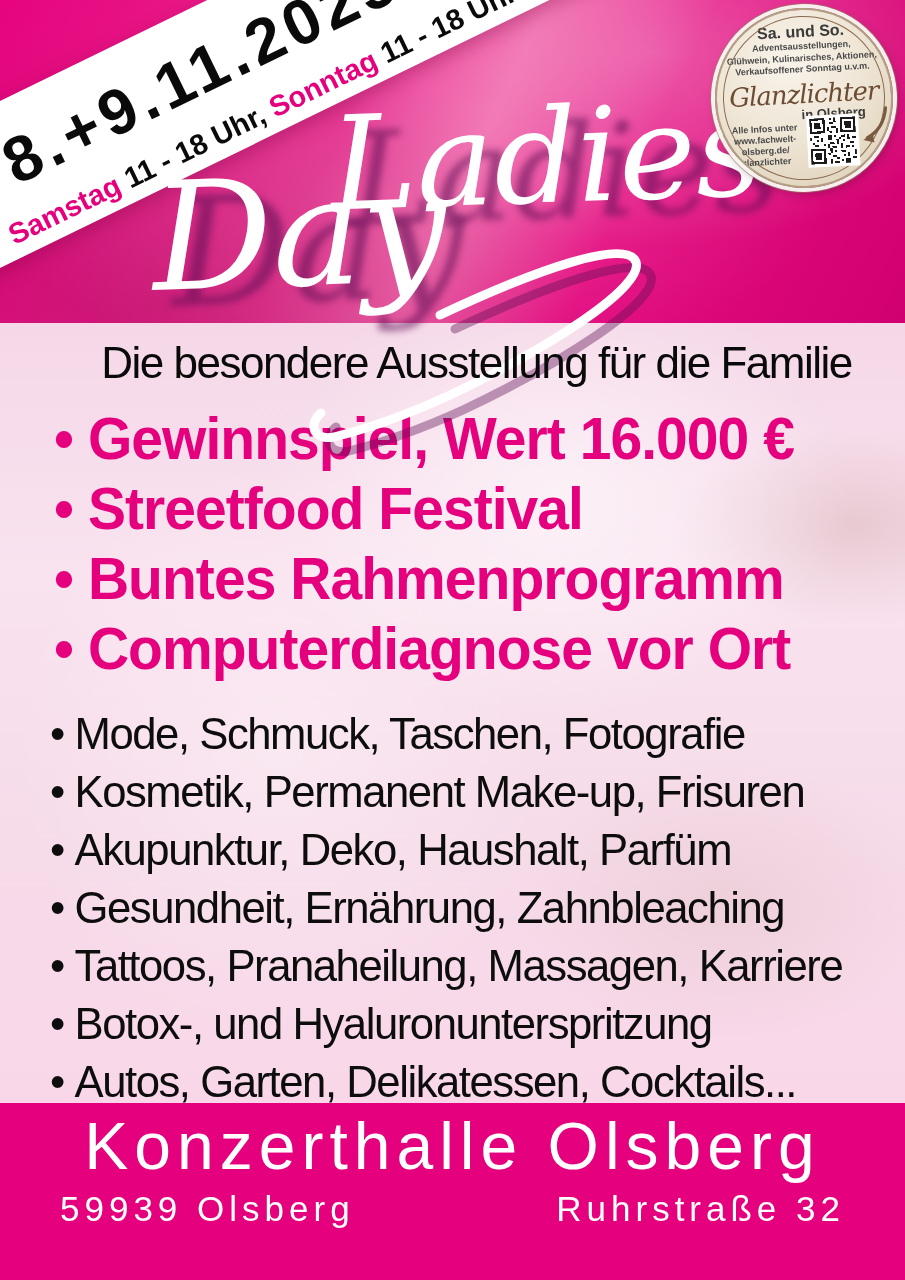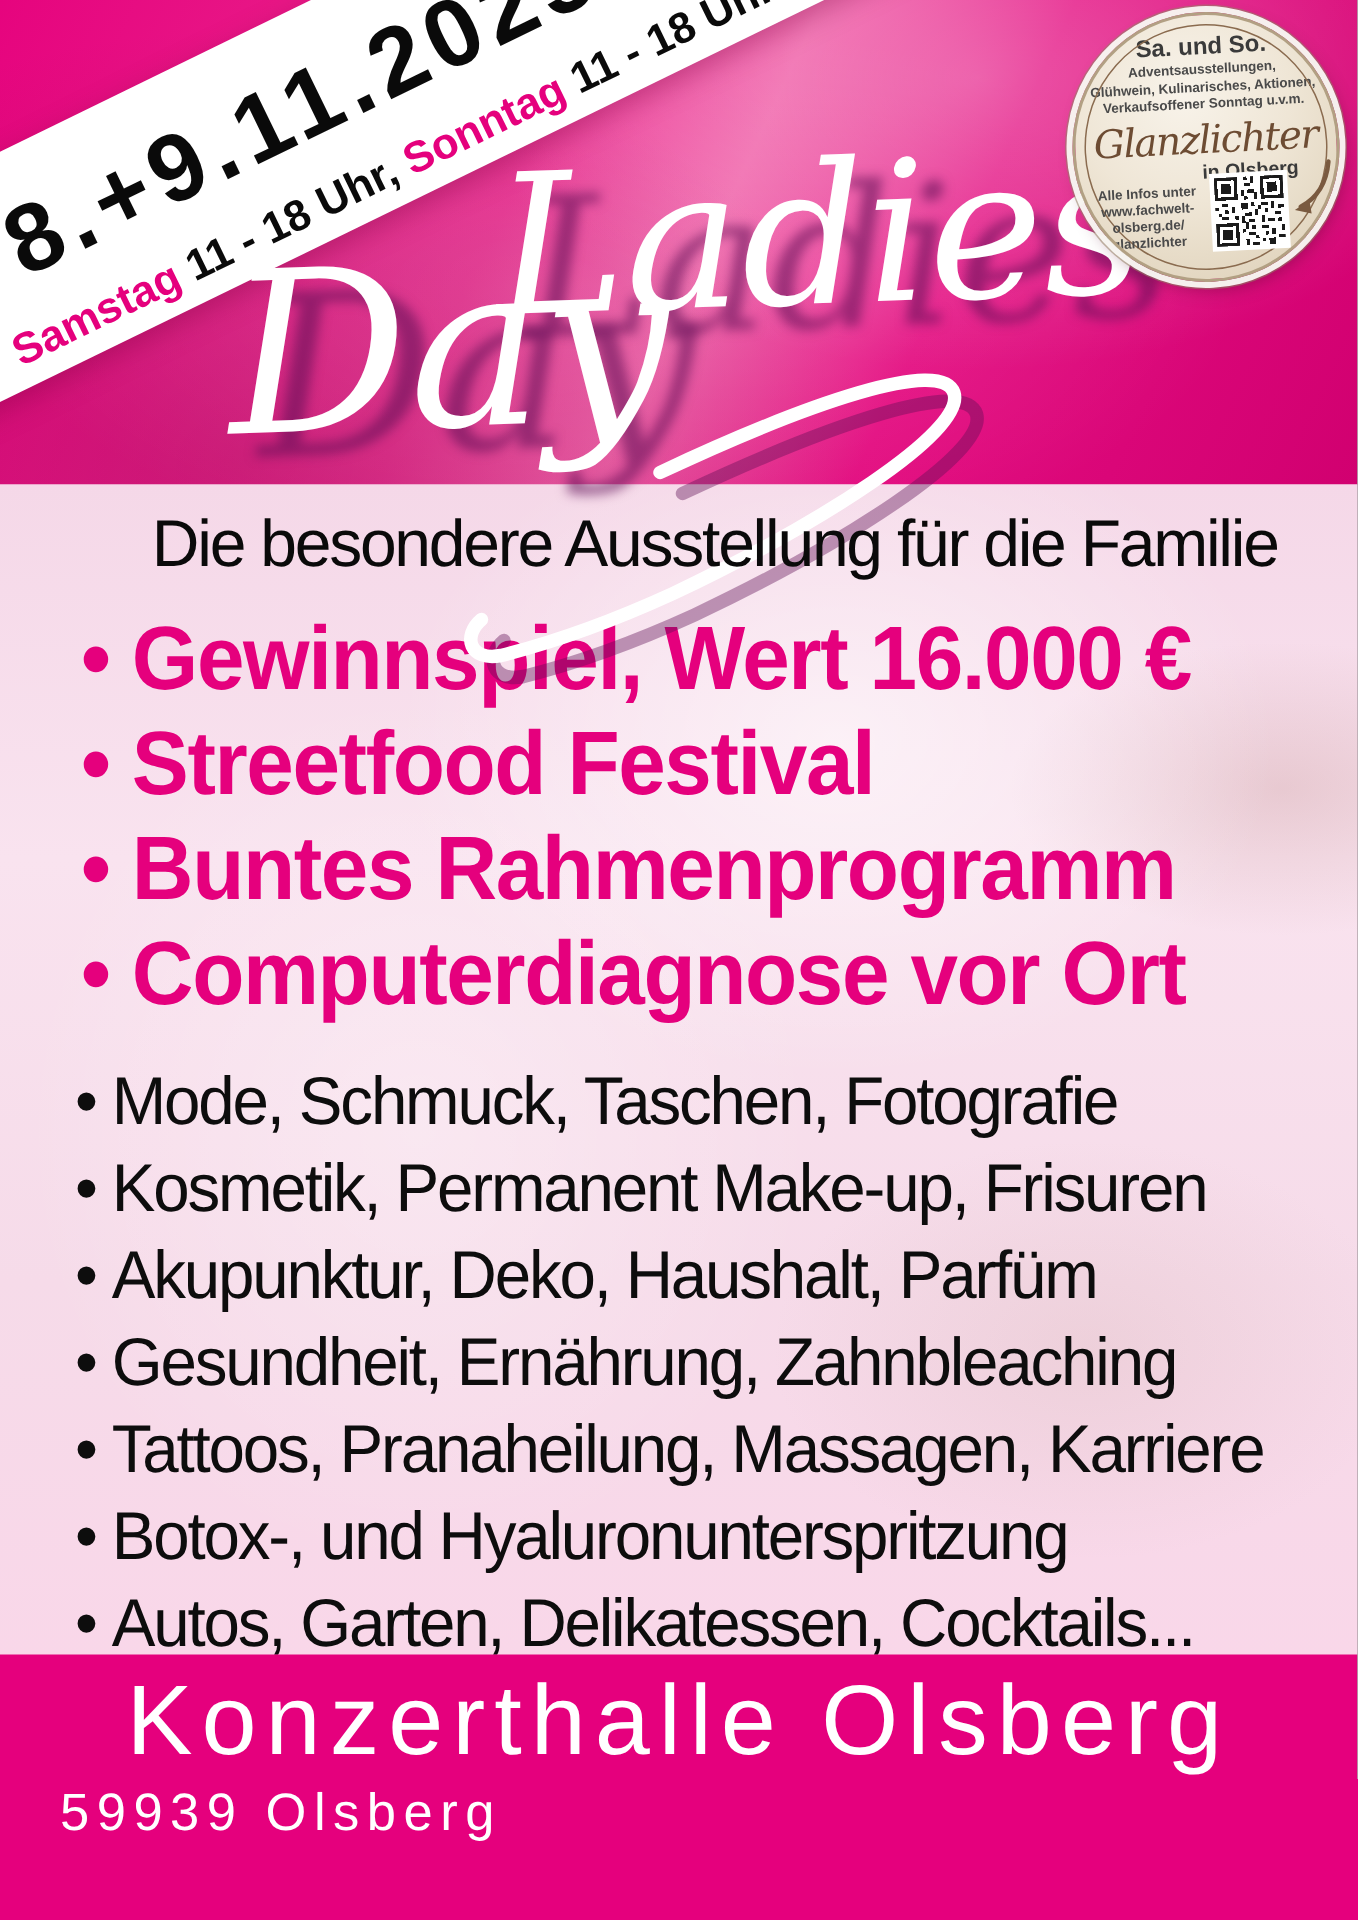--- a/index.html
+++ b/index.html
@@ -99,21 +99,21 @@
     transform:scaleX(0.97); transform-origin:0 50%;
   }
   ul.categories li::before { content:"\2022\00a0"; }
 
   
   .footer {
     position:absolute; left:0; top:1103px; width:905px; height:202px;
     background:#e5007d; color:#ffffff;
   }
   .footer-venue { margin-top:8px; text-align:center; font-size:66px; letter-spacing:6px; line-height:70px; white-space:nowrap; }
-  .footer-addr  { display:flex; justify-content:space-between; padding:0 40px; margin-top:8px; font-size:35px; letter-spacing:5px; }
+  .footer-addr  { display:flex; justify-content:space-between; padding:0 60px; margin-top:8px; font-size:35px; letter-spacing:5px; }
   .footer-site  { margin-top:5px; text-align:center; font-weight:bold; font-size:41px; letter-spacing:2px; }
 </style>
 </head>
 <body>
 
 <div class="poster">
 
   <div class="top-section">
 
     <div class="diagonal-banner">
@@ -204,16 +204,17 @@
         <li><span>Botox-, und Hyaluronunterspritzung</span></li>
 
         <li><span>Autos, Garten, Delikatessen, Cocktails...</span></li>
       </ul>
   </div>
 
   <div class="footer">
     <div class="footer-venue">Konzerthalle Olsberg</div>
     <div class="footer-addr">
       <span>59939 Olsberg</span>
+      <span>Ruhrstraße 32</span>
     </div>
   </div>
 
 </div>
 
 </body></html>

